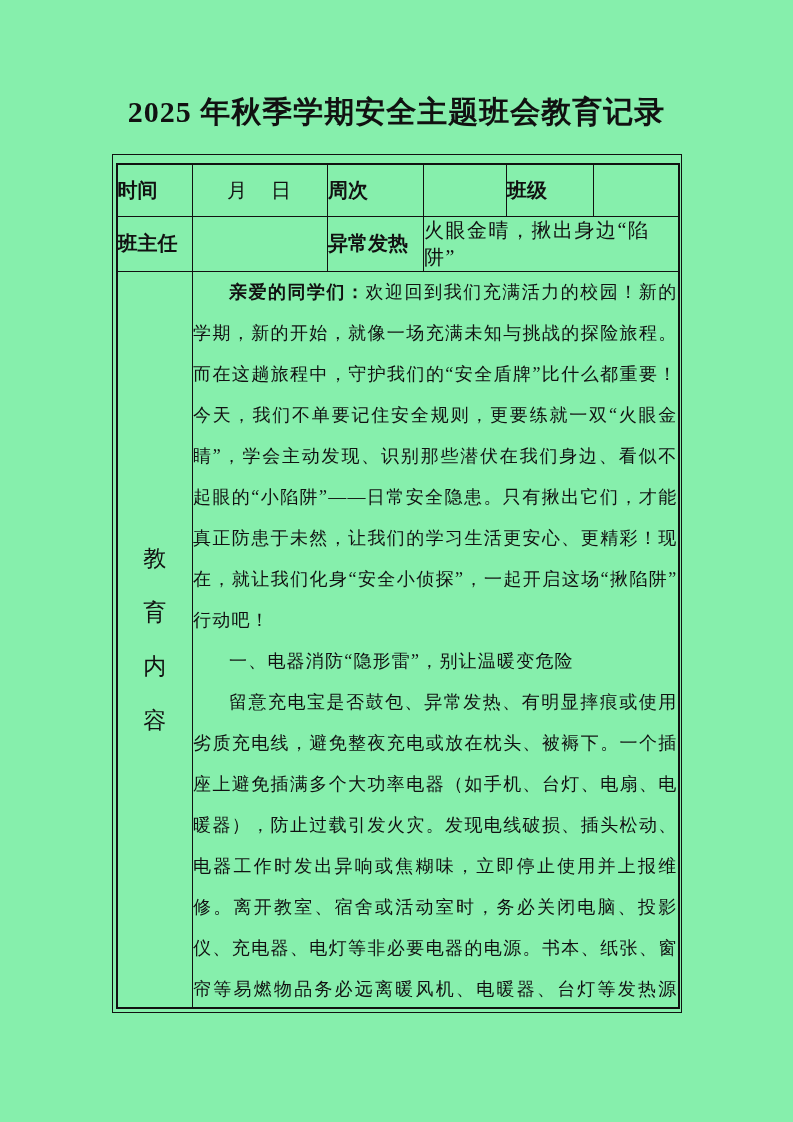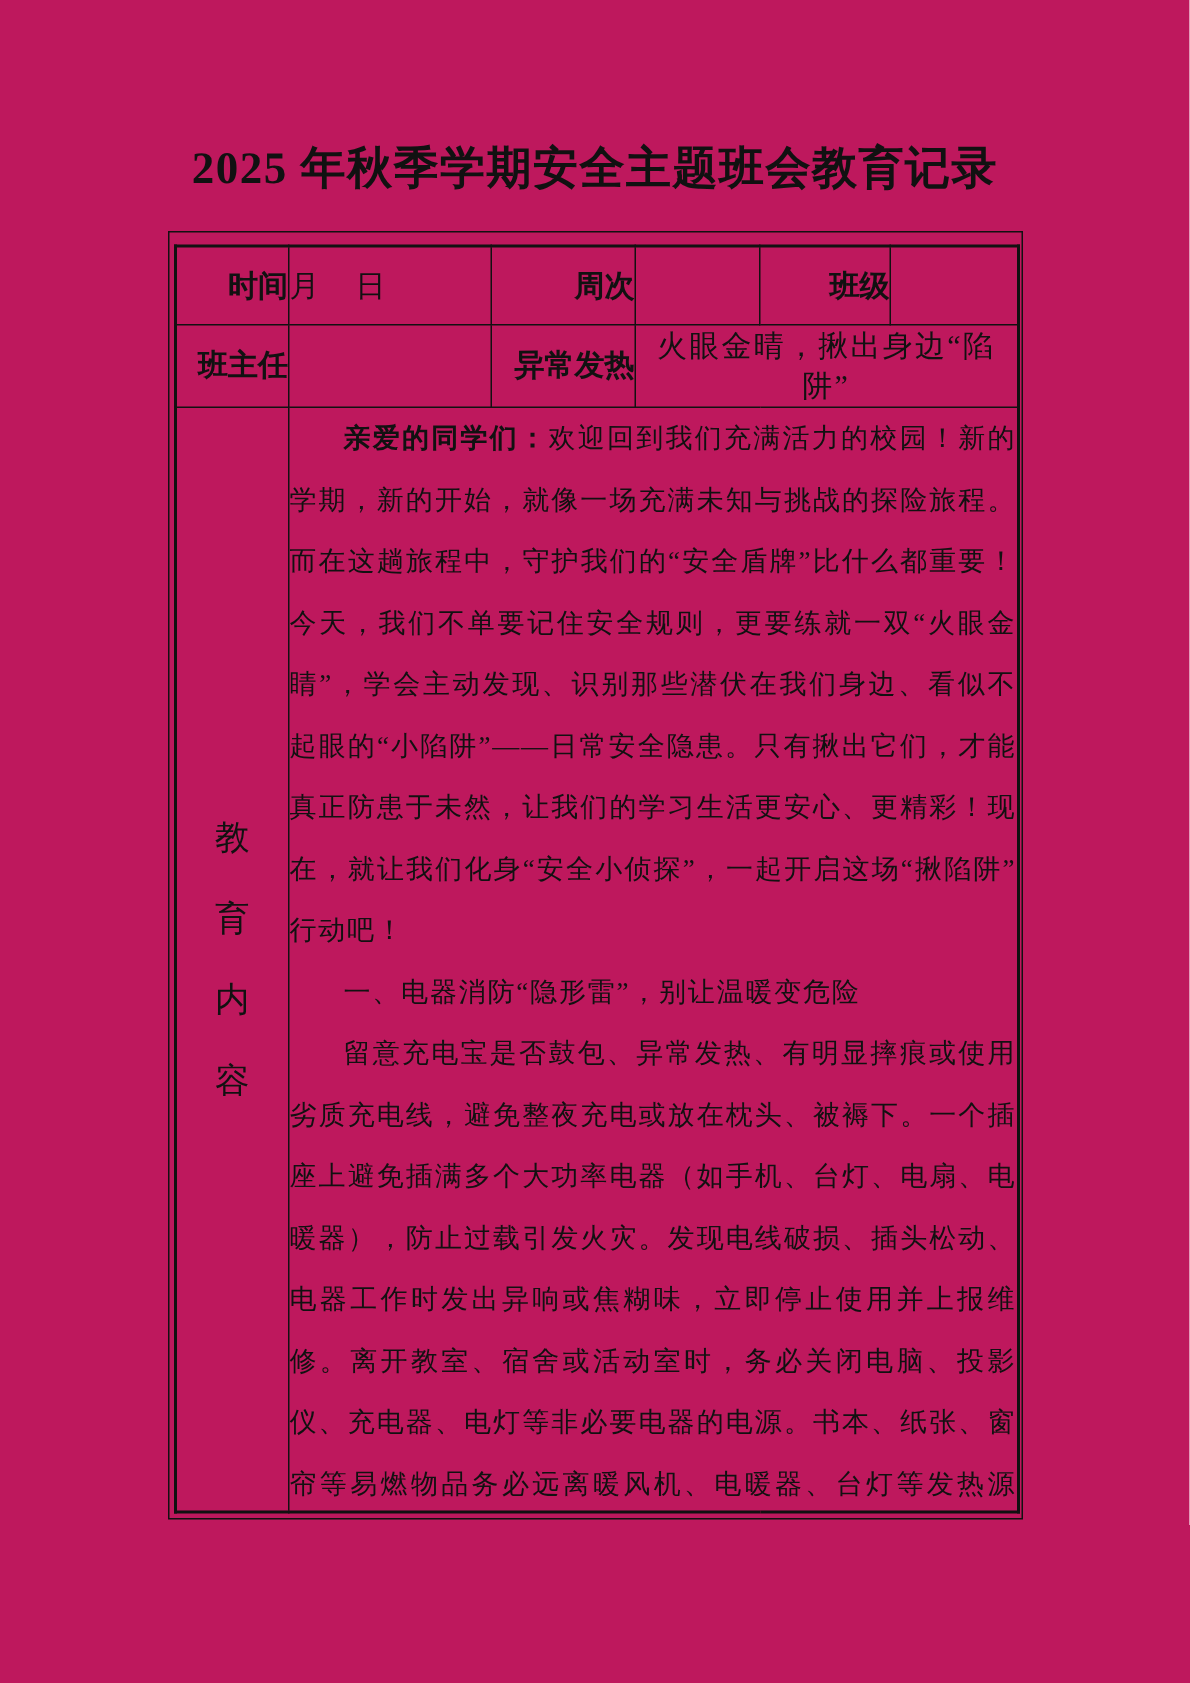--- a/index.html
+++ b/index.html
@@ -4,21 +4,21 @@
 <style>
   html, body {
     margin: 0;
     padding: 0;
     background: #ffffff;
   }
   .page {
     position: relative;
     width: 793px;
     height: 1122px;
-    background: #be185d;
+    background: #86efac;
     overflow: hidden;
     font-family: "Liberation Serif", "DejaVu Serif", serif;
     color: #111111;
   }
   .doc-title {
     margin: 0;
     padding-top: 92px;
     text-align: center;
     font-size: 30px;
     font-weight: bold;
@@ -38,32 +38,31 @@
   }
   table.record td {
     border: 1px solid #111111;
     font-size: 20px;
     padding: 0;
     vertical-align: middle;
     overflow: hidden;
   }
   .cell-label {
     font-weight: bold;
-    text-align: right;
+    text-align: left;
     margin-top: 24px;
   }
   .cell-center {
-    text-align: left;
+    text-align: center;
     letter-spacing: 2px;
     margin-top: 20px;
   }
   .theme-value {
     padding-left: 12px;
     letter-spacing: 1.5px;
-    text-align: center;
   }
   .content-cell {
     vertical-align: top;
     padding: 1px 7px 0 7px;
     height: 735px;
   }
   .content-clip {
     height: 735px;
     overflow: hidden;
   }

